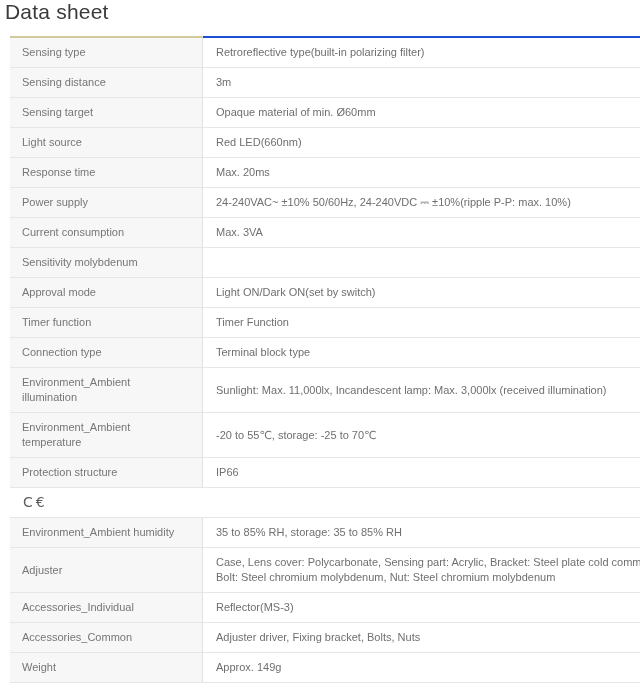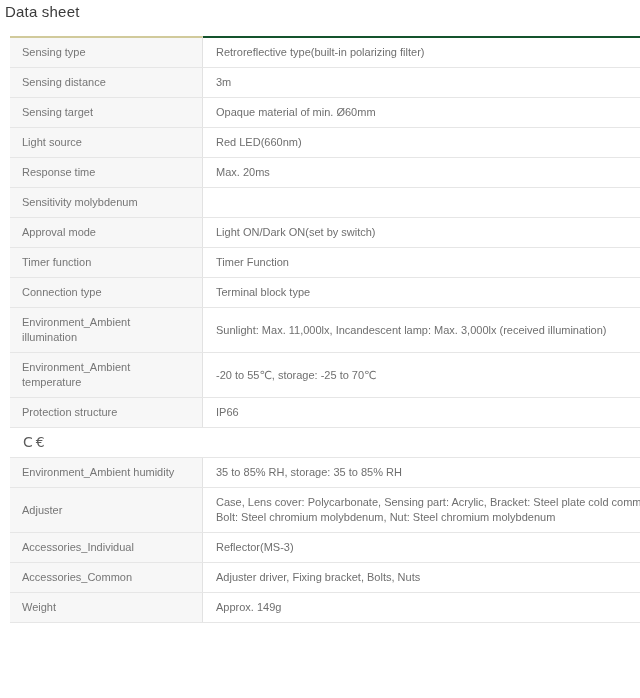--- a/index.html
+++ b/index.html
@@ -6,21 +6,21 @@
     margin: 0;
     padding: 0;
     background: #ffffff;
     width: 640px;
     height: 698px;
     overflow: hidden;
     font-family: "Liberation Sans", "DejaVu Sans", sans-serif;
   }
   .page-title {
     margin: 1px 0 0 5px;
-    font-size: 15px;
+    font-size: 21px;
     line-height: 21px;
     font-weight: 400;
     color: #3b3b3b;
     letter-spacing: 0.2px;
   }
   .spec-table {
     margin: 14px 0 0 10px;
     width: 630px;
   }
   .row {
@@ -48,21 +48,21 @@
   }
   .cell.value {
     flex: 1;
     padding: 7px 0 7px 13px;
     white-space: nowrap;
     overflow: hidden;
     color: #6f6f6f;
   }
   
   .row.first .label { border-top: 2px solid #d1ca9b; }
-  .row.first .value { border-top: 2px solid #14532d; }
+  .row.first .value { border-top: 2px solid #1d4ed8; }
   .ce-mark {
     font-size: 14px;
     letter-spacing: 3px;
     color: #5c5c5c;
     font-family: "DejaVu Sans", sans-serif;
   }
 </style>
 </head>
 <body>
 
@@ -88,21 +88,29 @@
   <div class="row">
     <div class="cell label">Light source</div>
     <div class="cell value">Red LED(660nm)</div>
   </div>
 
   <div class="row">
     <div class="cell label">Response time</div>
     <div class="cell value">Max. 20ms</div>
   </div>
 
+  <div class="row">
+    <div class="cell label">Power supply</div>
+    <div class="cell value">24-240VAC~ ±10% 50/60Hz, 24-240VDC ⎓ ±10%(ripple P-P: max. 10%)</div>
+  </div>
 
+  <div class="row">
+    <div class="cell label">Current consumption</div>
+    <div class="cell value">Max. 3VA</div>
+  </div>
 
   <div class="row">
     <div class="cell label">Sensitivity molybdenum</div>
   </div>
 
   <div class="row">
     <div class="cell label">Approval mode</div>
     <div class="cell value">Light ON/Dark ON(set by switch)</div>
   </div>
 

